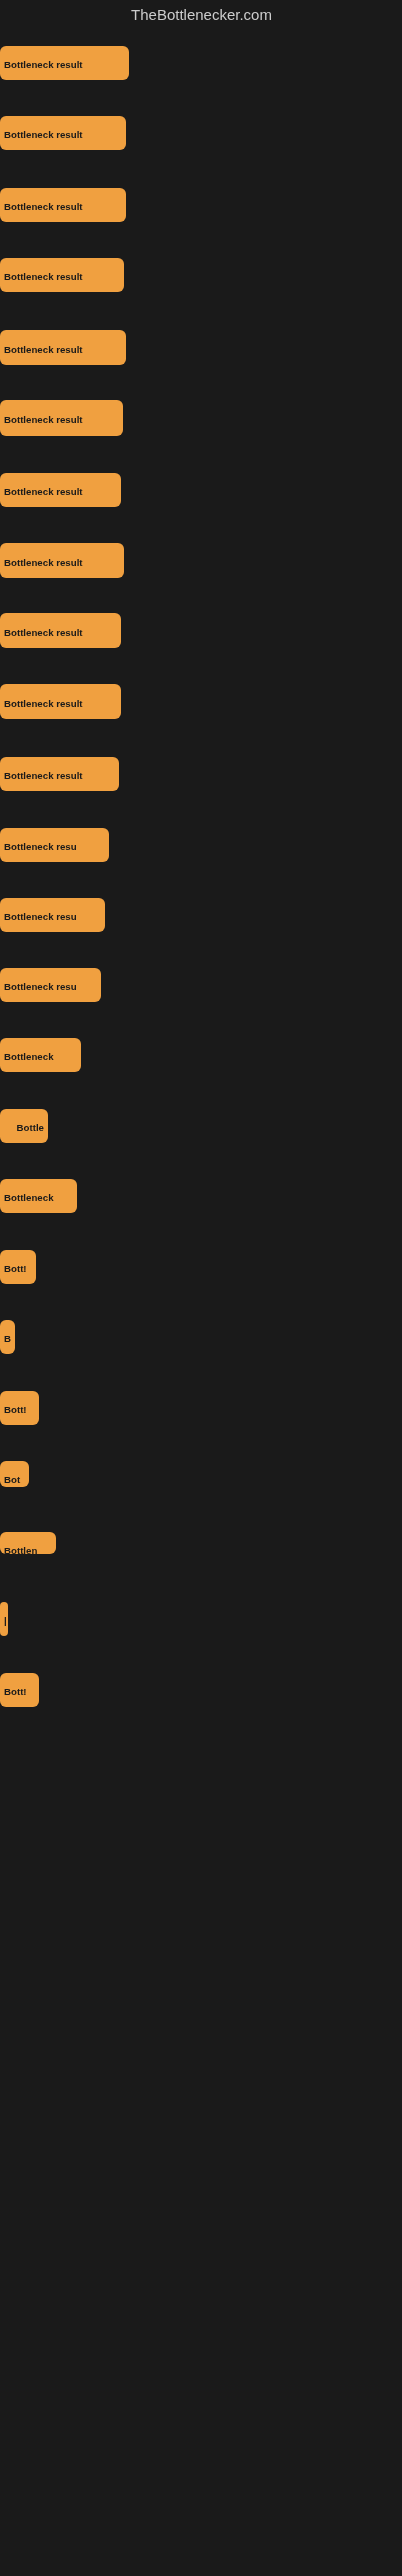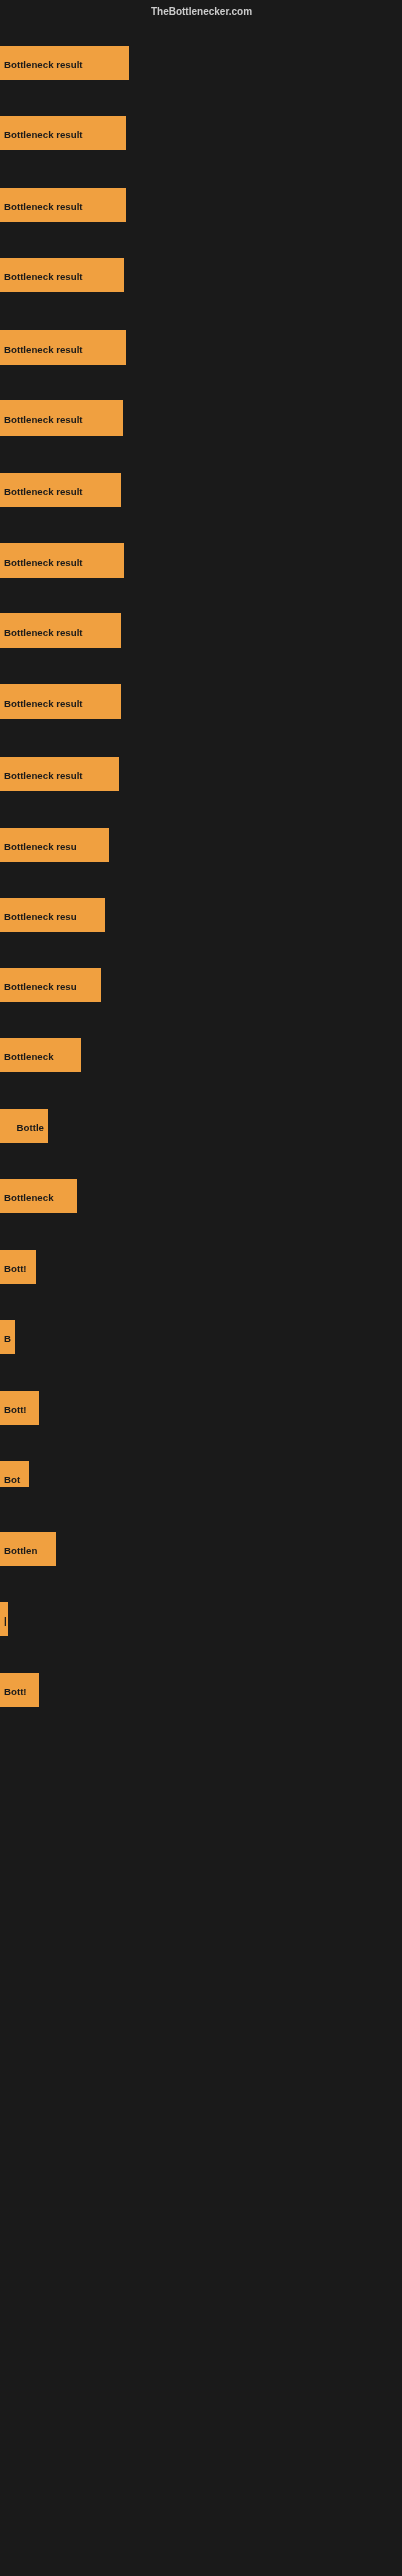--- a/index.html
+++ b/index.html
@@ -16,35 +16,36 @@
       position: relative;
       overflow-x: hidden;
     }
 
     .site-title {
       position: absolute;
       top: 6.4px;
       left: 50%;
       transform: translateX(-50%);
       color: #cccccc;
-      font-size: 10px;
-      font-weight: bold;
+      font-size: 15px;
+      font-weight: normal;
       white-space: nowrap;
     }
 
     .bottleneck-label {
       position: absolute;
       left: 0;
       background-color: #f0a040;
       color: #1a1a1a;
       font-size: 9.7px;
       font-weight: bold;
       padding: 1.6px 4px;
       white-space: nowrap;
       overflow: hidden;
+      border-radius: 6px;
     }
   </style>
 </head>
 <body>
 
 <span class="site-title">TheBottlenecker.com</span>
 
 <div id="labels-container">
     <div class="bottleneck-label" style="top: 46px; width: 129px; height: 34px; line-height: 34px;">Bottleneck result</div>
     <div class="bottleneck-label" style="top: 116px; width: 126px; height: 34px; line-height: 34px;">Bottleneck result</div>
@@ -60,17 +61,17 @@
     <div class="bottleneck-label" style="top: 828px; width: 109px; height: 34px; line-height: 34px;">Bottleneck resu</div>
     <div class="bottleneck-label" style="top: 898px; width: 105px; height: 34px; line-height: 34px;">Bottleneck resu</div>
     <div class="bottleneck-label" style="top: 968px; width: 101px; height: 34px; line-height: 34px;">Bottleneck resu</div>
     <div class="bottleneck-label" style="top: 1038px; width: 81px; height: 34px; line-height: 34px;">Bottleneck</div>
     <div class="bottleneck-label" style="top: 1109px; width: 48px; height: 34px; line-height: 34px; text-align: right;">Bottle</div>
     <div class="bottleneck-label" style="top: 1179px; width: 77px; height: 34px; line-height: 34px;">Bottleneck</div>
     <div class="bottleneck-label" style="top: 1250px; width: 36px; height: 34px; line-height: 34px;">Bott!</div>
     <div class="bottleneck-label" style="top: 1320px; width: 14.5px; height: 34px; line-height: 34px;">B</div>
     <div class="bottleneck-label" style="top: 1391px; width: 39px; height: 34px; line-height: 34px;">Bott!</div>
     <div class="bottleneck-label" style="top: 1461px; width: 29px; height: 26px; line-height: 34px;">Bot</div>
-    <div class="bottleneck-label" style="top: 1532px; width: 56px; height: 34px; line-height: 34px;">Bottlen</div>
+    <div class="bottleneck-label" style="top: 1532px; width: 56px; height: 22px; line-height: 34px;">Bottlen</div>
     <div class="bottleneck-label" style="top: 1602px; width: 8px; height: 34px; line-height: 34px;">|</div>
     <div class="bottleneck-label" style="top: 1673px; width: 39px; height: 34px; line-height: 34px;">Bott!</div>
   </div>
 
 
 </body></html>

